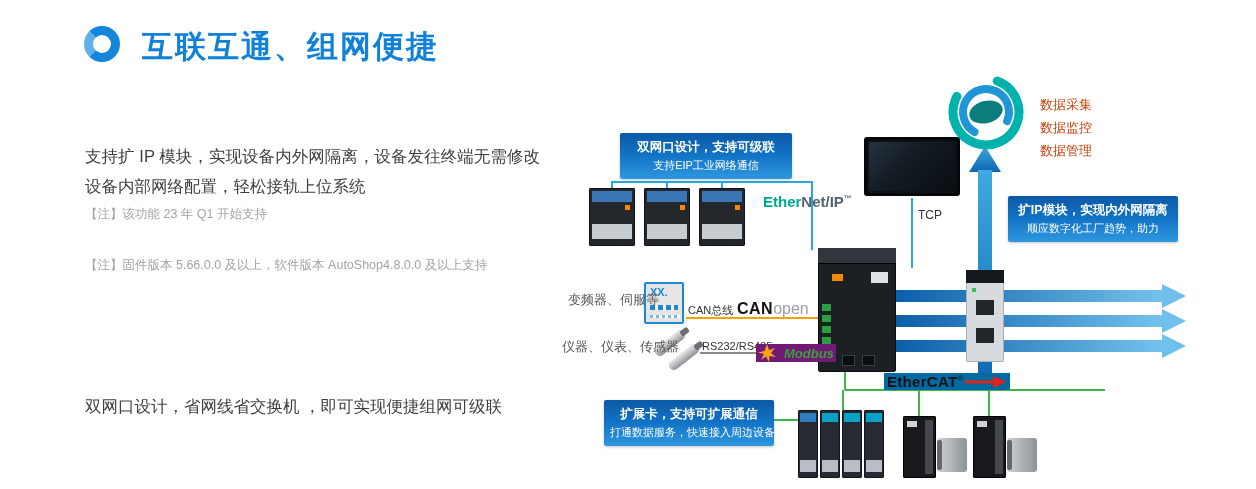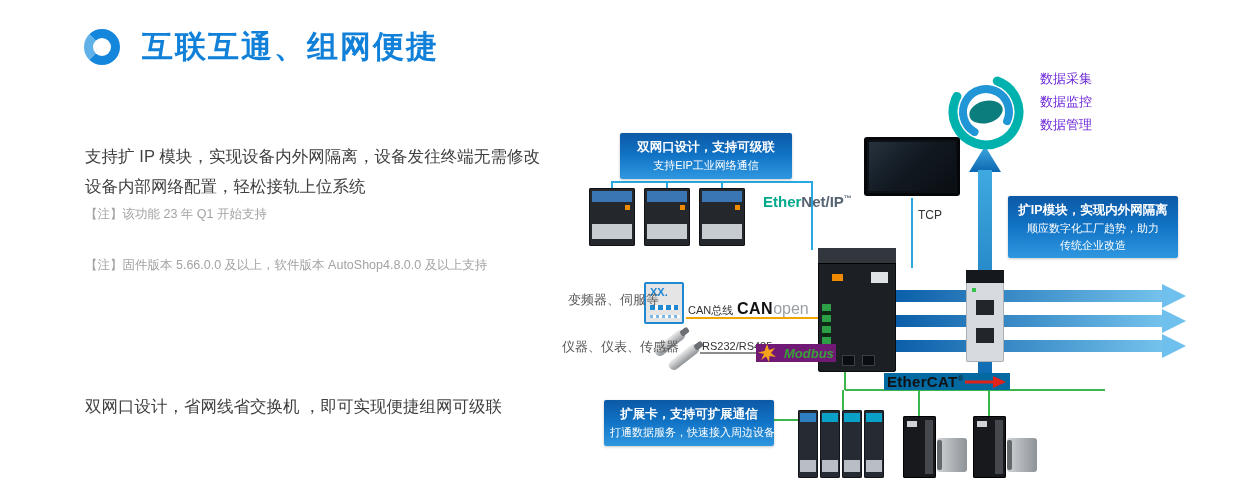--- a/index.html
+++ b/index.html
@@ -2,21 +2,21 @@
 <html><head>
 <meta charset="utf-8">
 <style>
   * { margin:0; padding:0; box-sizing:border-box; }
   html,body { background:#ffffff; }
   .canvas { position:relative; width:1256px; height:489px; background:#fff; overflow:hidden;
             font-family:"Liberation Sans","DejaVu Sans",sans-serif; }
   .abs { position:absolute; }
 
   
-  .header { position:absolute; left:84px; top:26px; display:flex; align-items:center; gap:22px; }
+  .header { position:absolute; left:84px; top:26px; display:flex; gap:22px; }
   .ring { width:36px; height:36px; border-radius:50%;
           border:9px solid #1486db; border-left-color:#5fb1e8; }
   .title { font-size:31px; font-weight:bold; color:#1080d8; letter-spacing:2px; }
 
   .feature { position:absolute; left:85px; width:455px; }
   .feature .txt  { font-size:16.5px; color:#3f3f3f; line-height:1.8; text-align:justify; }
   .feature .note { font-size:12.5px; color:#a3a3a3; margin-top:5px; }
 
   
   .callout { position:absolute; color:#fff; text-align:center; border-radius:2px;
@@ -92,21 +92,21 @@
   .rack .mod.first::before { background:#2f7fc0; }
 
   .drive { position:absolute; width:33px; height:62px; background:#17191c; border-radius:2px;
            box-shadow:inset 0 0 0 1px #000; }
   .drive::before { content:""; position:absolute; right:3px; top:4px; bottom:4px; width:8px; background:#45494e; }
   .drive::after  { content:""; position:absolute; left:4px; top:5px; width:10px; height:6px; background:#cfd3d6; }
   .motor { position:absolute; width:30px; height:34px; border-radius:3px;
            background:linear-gradient(90deg,#cfd3d6,#8e9398); }
   .motor::before { content:""; position:absolute; left:0; top:2px; bottom:2px; width:5px; background:#64686d; border-radius:2px; }
 
-  .cloud-labels { position:absolute; left:1040px; top:68px; font-size:13px; color:#6d28d9; line-height:1.75; }
+  .cloud-labels { position:absolute; left:1040px; top:94px; font-size:13px; color:#c2410c; line-height:1.75; }
   .cloud-labels div { white-space:nowrap; }
 </style>
 </head>
 <body>
 
 <div class="canvas">
 
   <div class="header">
     <span class="ring"></span>
     <h1 class="title">互联互通、组网便捷</h1>
@@ -172,21 +172,20 @@
   </div>
 
   <div class="callout" style="left:620px;top:133px;width:172px">
     <div class="l1">双网口设计，支持可级联</div>
     <div class="l2">支持EIP工业网络通信</div>
   </div>
 
   <div class="callout" style="left:1008px;top:196px;width:170px">
     <div class="l1">扩IP模块，实现内外网隔离</div>
     <div class="l2">顺应数字化工厂趋势，助力</div>
-    <div class="l2">传统企业改造</div>
   </div>
 
   <div class="callout" style="left:604px;top:400px;width:170px">
     <div class="l1">扩展卡，支持可扩展通信</div>
     <div class="l2">打通数据服务，快速接入周边设备</div>
   </div>
 
 
   <div class="mini-plc" style="left:589px;top:188px">
       <span class="dot"></span>

